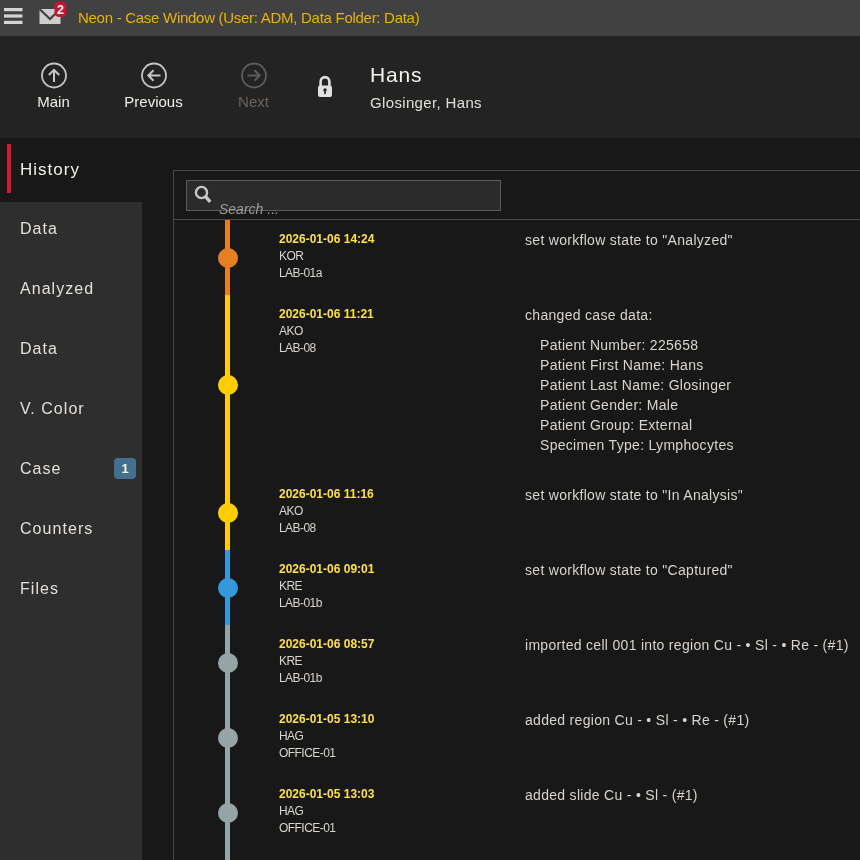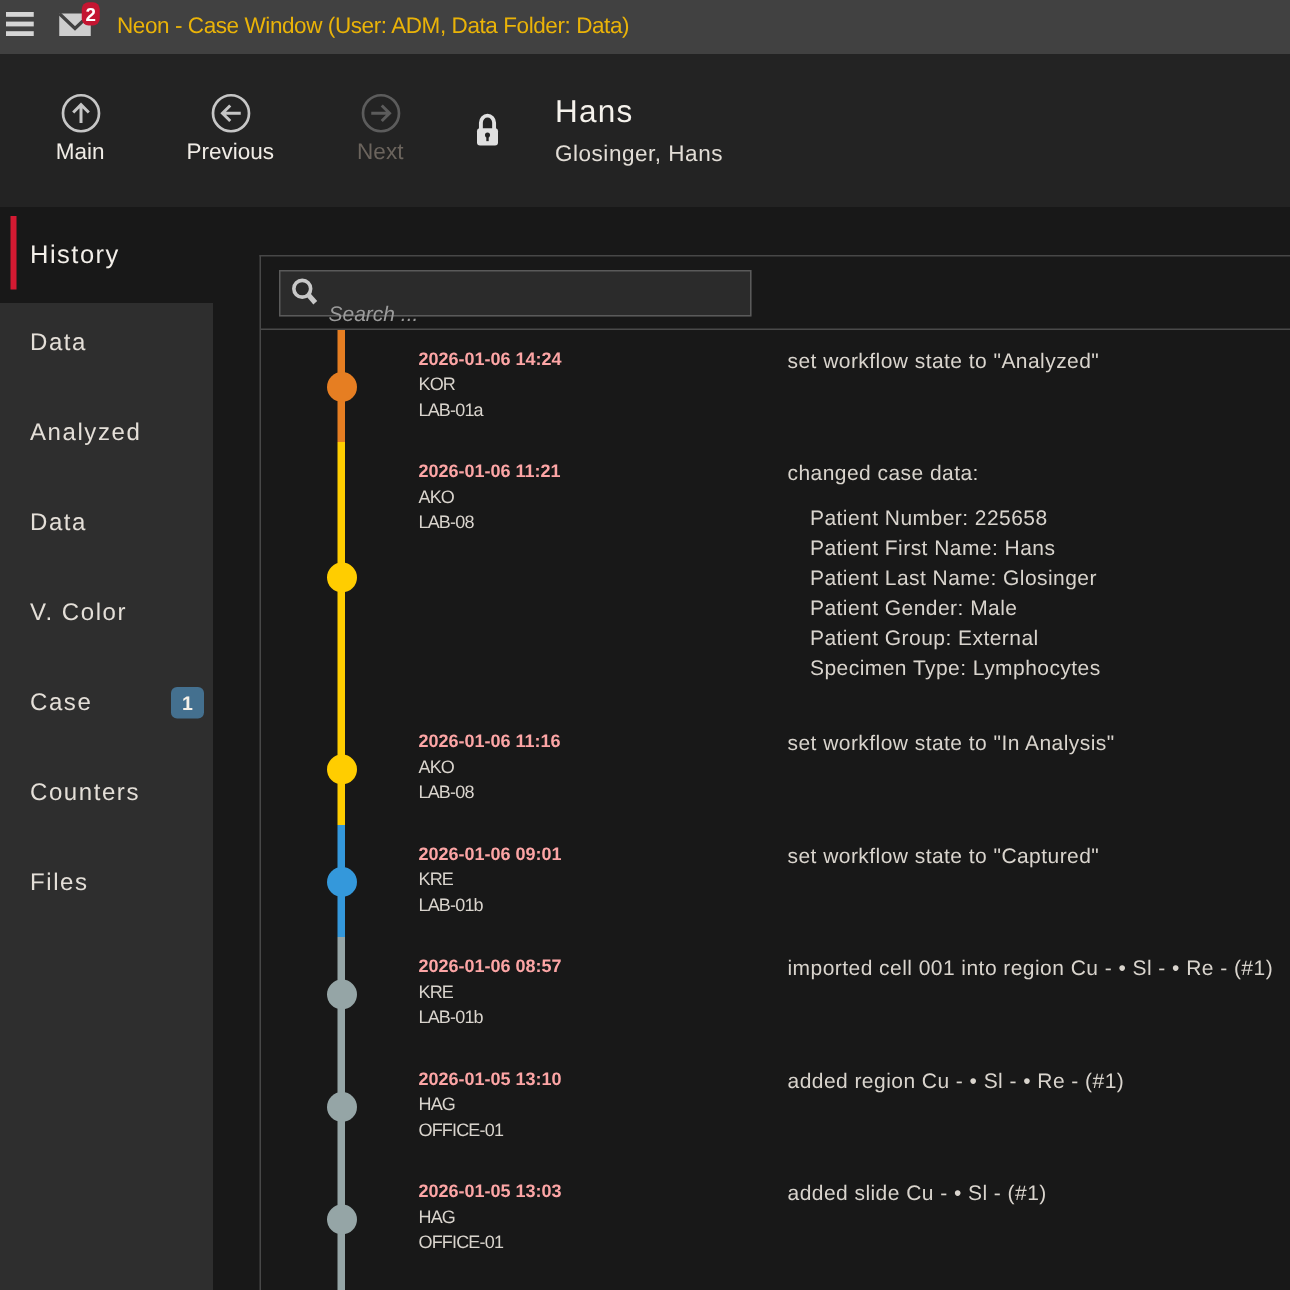--- a/index.html
+++ b/index.html
@@ -45,21 +45,21 @@
       #3498db 330px, #3498db 405px,
       #95a5a6 405px, #95a5a6 640px); }
   .dot { position:absolute; left:218px; width:20px; height:20px; border-radius:50%; }
   .d-orange { background:#e67e22; }
   .d-yellow { background:#ffcd00; }
   .d-blue   { background:#3498db; }
   .d-gray   { background:#95a5a6; }
 
   .meta { position:absolute; left:279px; width:220px; font-size:12px; color:#d9d4cd;
     line-height:17px; letter-spacing:-0.55px; }
-  .meta b { font-weight:bold; color:#fca5a5; letter-spacing:0; }
+  .meta b { font-weight:bold; color:#fde047; letter-spacing:0; }
   .desc { position:absolute; left:525px; width:345px; font-size:14px; color:#d9d4cd;
     line-height:20px; letter-spacing:0.3px; }
 </style>
 </head>
 <body>
 <div id="page">
 
   <div class="abs" id="titlebar"></div>
   <svg class="abs" style="left:0;top:0" width="80" height="36" viewBox="0 0 80 36">
     <rect x="4" y="8" width="18.5" height="3.2" fill="#d5d5d5"></rect>

